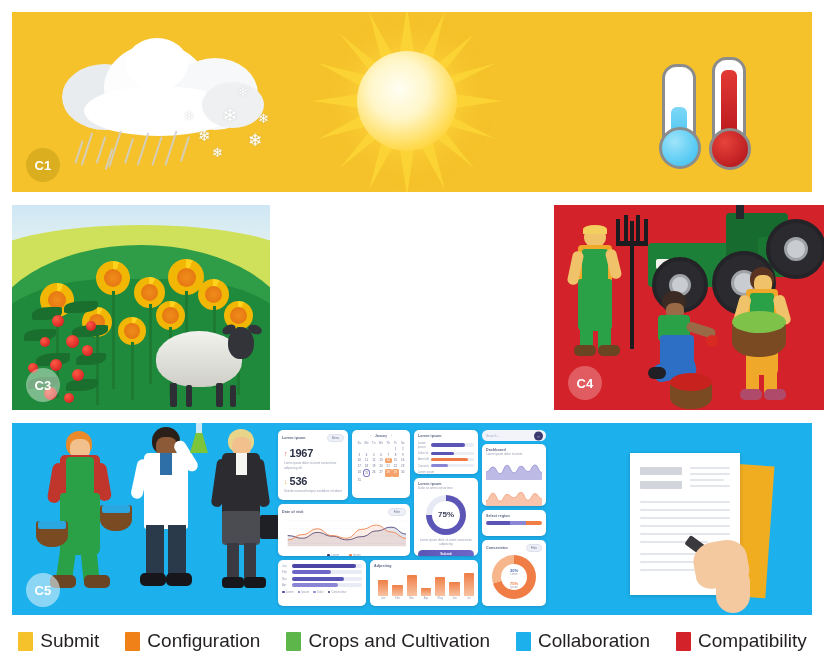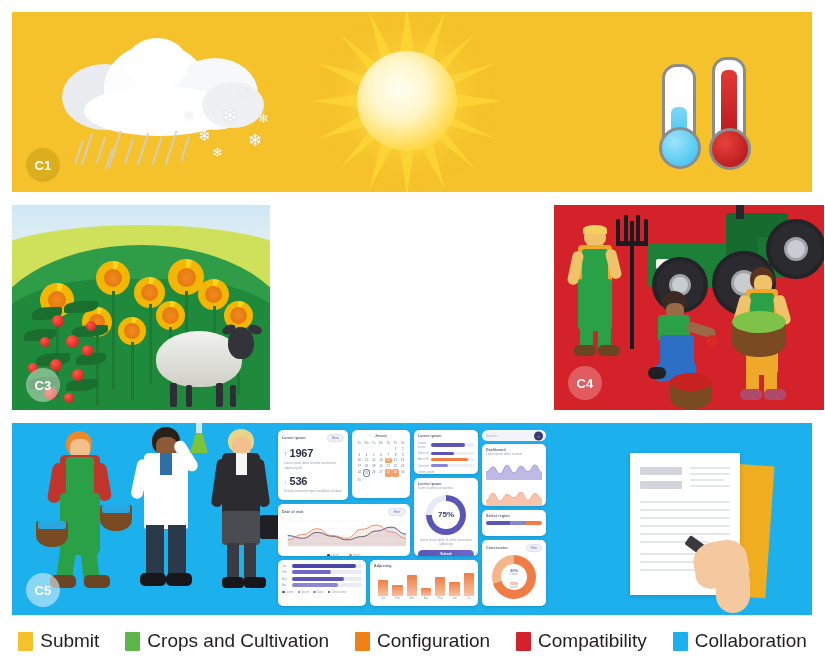--- a/index.html
+++ b/index.html
@@ -689,30 +689,30 @@
 
     <div class="badge b-c5">C5</div>
   </div>
 
   <div class="legend">
     <div class="lg-item">
       <span class="lg-sw" style="background:#f5c22b"></span>
       <span class="lg-tx">Submit</span>
     </div>
     <div class="lg-item">
+      <span class="lg-sw" style="background:#f08018"></span>
+      <span class="lg-tx">Configuration</span>
+    </div>
+    <div class="lg-item">
       <span class="lg-sw" style="background:#5cb64a"></span>
       <span class="lg-tx">Crops and Cultivation</span>
     </div>
     <div class="lg-item">
-      <span class="lg-sw" style="background:#f08018"></span>
-      <span class="lg-tx">Configuration</span>
+      <span class="lg-sw" style="background:#1cb0ec"></span>
+      <span class="lg-tx">Collaboration</span>
     </div>
     <div class="lg-item">
       <span class="lg-sw" style="background:#d4222a"></span>
       <span class="lg-tx">Compatibility</span>
     </div>
-    <div class="lg-item">
-      <span class="lg-sw" style="background:#1cb0ec"></span>
-      <span class="lg-tx">Collaboration</span>
-    </div>
   </div>
 
 </div>
 
 </body></html>

